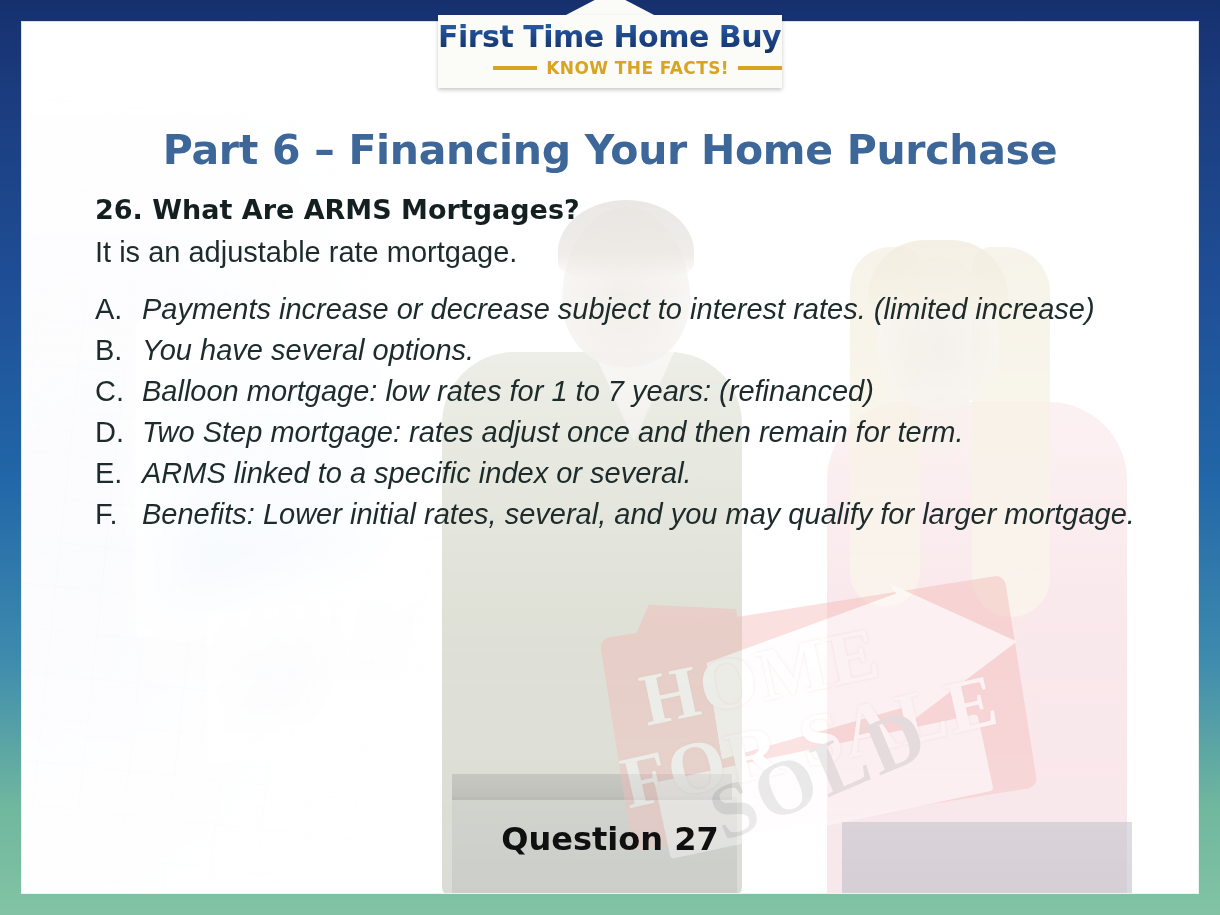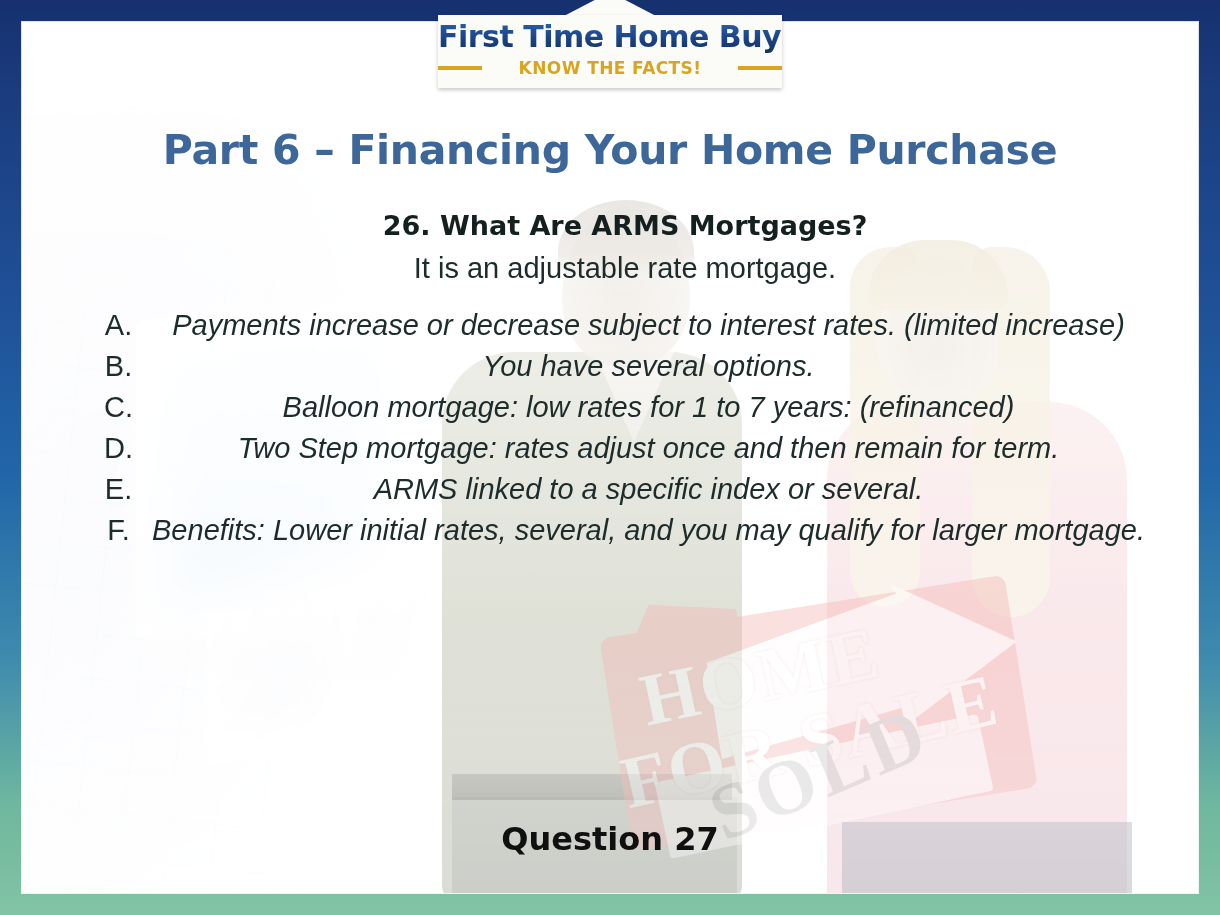--- a/index.html
+++ b/index.html
@@ -217,44 +217,44 @@
     text-align:left;
     font-family:"DejaVu Sans", sans-serif;
     font-weight:700; font-size:30px; letter-spacing:-.5px;
     background:linear-gradient(180deg,#2f63b0 0%, #1b4486 55%, #14305f 100%);
     -webkit-background-clip:text; background-clip:text;
     color:transparent; -webkit-text-fill-color:transparent;
     white-space:nowrap;
   }
   .logo-sub {
     position:absolute; left:0; top:66px; width:344px;
-    display:flex; align-items:center; justify-content:space-between; gap:9px;
+    display:flex; align-items:center; justify-content:flex-end; gap:9px;
   }
   .logo-dash { width:44px; height:4px; background:#d9a41f; }
   .logo-sub-text {
     font-family:"DejaVu Sans", sans-serif;
     font-weight:700; font-size:17px; letter-spacing:.4px; color:#d9a41f;
     white-space:nowrap;
   }
 
   
   #content { position:absolute; inset:0; z-index:30; }
 
   #page-title {
     position:absolute; left:0; top:104px; width:1176px;
     text-align:center;
     font-family:"DejaVu Sans", sans-serif;
     font-weight:700; font-size:41px; color:#3d6699;
     letter-spacing:-.3px;
   }
 
   #body-block {
-    position:absolute; left:73px; top:184px; width:1060px;
+    position:absolute; left:73px; top:168px; width:1060px;
     color:#1d2b2b;
-    font-size:29px; line-height:40px;text-align:center;
+    font-size:29px; line-height:40px;
   }
   #q-heading {
     font-family:"DejaVu Sans", sans-serif;
     font-weight:700; font-size:27px; color:#14201f;
     margin-bottom:2px;
   }
   #q-intro { font-size:29px; margin-bottom:17px; }
 
   ol.answers { list-style:none; }
   ol.answers li {

